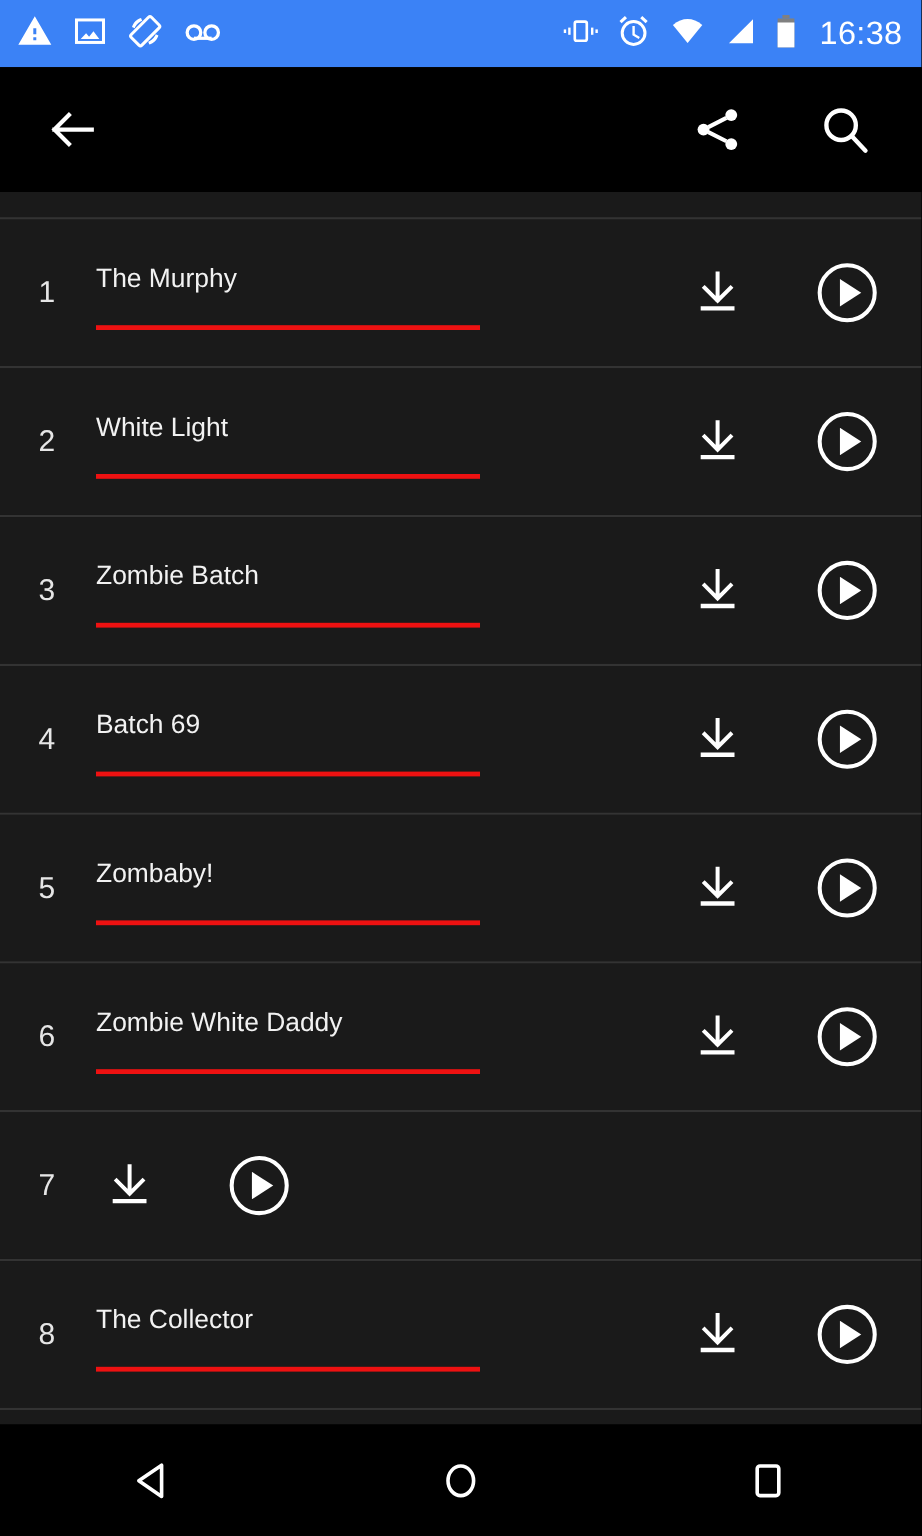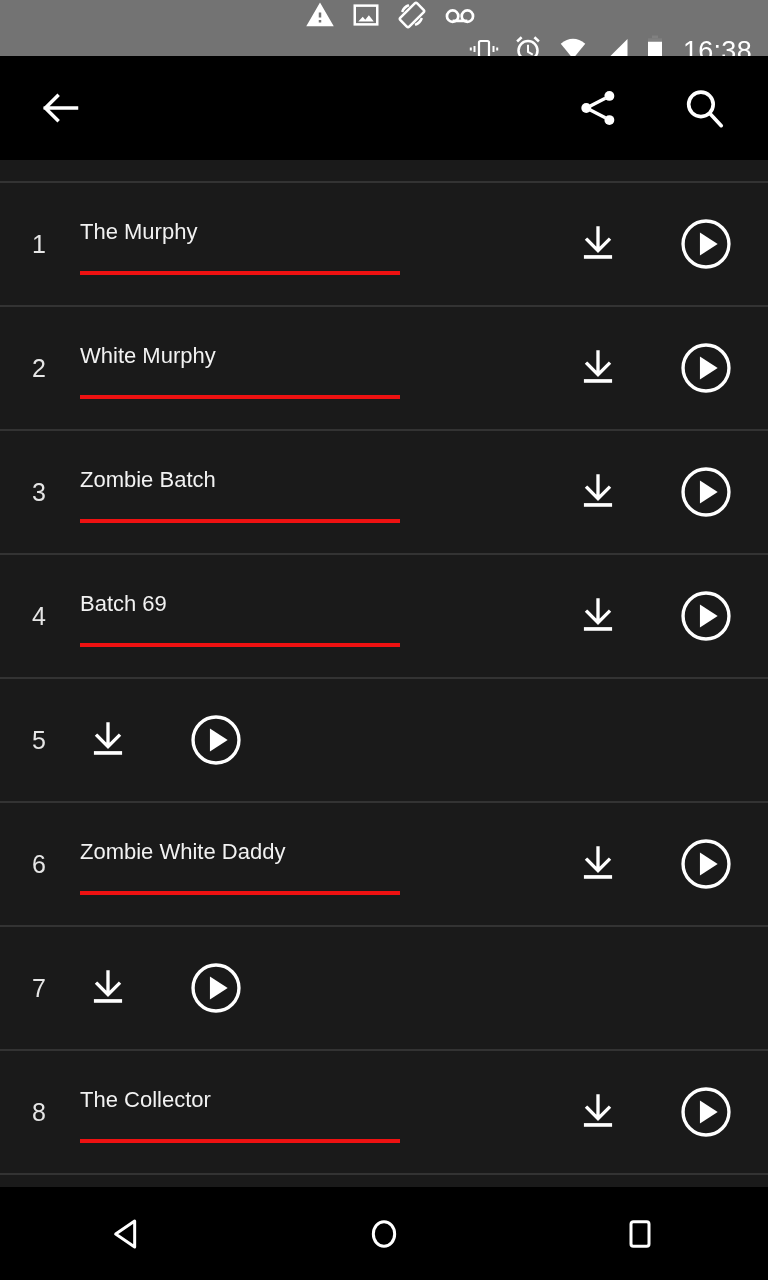--- a/index.html
+++ b/index.html
@@ -7,21 +7,21 @@
     width:768px; height:1280px;
     background:#000;
     font-family:"Liberation Sans", sans-serif;
     overflow:hidden;
   }
   #screen { position:relative; width:768px; height:1280px; background:#000; }
 
   
   .statusbar {
     position:absolute; top:0; left:0; width:768px; height:56px;
-    background:#737373; display:flex; align-items:center;flex-direction:column;
+    background:#3b82f6; display:flex; align-items:center;
   }
   .status-left { display:flex; align-items:center; gap:16px; padding-left:14px; }
   .status-right { display:flex; align-items:center; gap:14px; margin-left:auto; padding-right:16px; }
   .sicon { display:block; }
   .clock {
     color:#fff; font-size:27px; font-weight:400; letter-spacing:0.3px;
     line-height:1; margin-left:4px;
   }
 
   
@@ -196,21 +196,21 @@
           <path fill="#fff" d="M9.3 6.9 L17.2 12 L9.3 17.1 Z"></path>
         </svg>
       </div>
     </div>
   </div>
   <div class="divider"></div>
 
   <div class="row">
     <div class="row-num">2</div>
     <div class="row-main">
-      <div class="row-title">White Murphy</div>
+      <div class="row-title">White Light</div>
       <div class="row-bar" style="background: rgb(238, 17, 17);"></div>
     </div>
     <div class="row-actions">
       <div class="act-btn">
         <svg width="42" height="42" viewBox="0 0 24 24">
           <path fill="none" stroke="#fff" stroke-width="1.9" stroke-linecap="square" d="M12 2.8 V15.4 M5.8 9.6 L12 15.8 L18.2 9.6"></path>
           <path fill="none" stroke="#fff" stroke-width="2.1" stroke-linecap="square" d="M5 19.4 H19"></path>
         </svg>
       </div>
       <div class="act-btn">
@@ -264,20 +264,24 @@
           <circle cx="12" cy="12" r="10.2" fill="none" stroke="#fff" stroke-width="1.5"></circle>
           <path fill="#fff" d="M9.3 6.9 L17.2 12 L9.3 17.1 Z"></path>
         </svg>
       </div>
     </div>
   </div>
   <div class="divider"></div>
 
   <div class="row">
     <div class="row-num">5</div>
+    <div class="row-main">
+      <div class="row-title">Zombaby!</div>
+      <div class="row-bar" style="background: rgb(238, 17, 17);"></div>
+    </div>
     <div class="row-actions">
       <div class="act-btn">
         <svg width="42" height="42" viewBox="0 0 24 24">
           <path fill="none" stroke="#fff" stroke-width="1.9" stroke-linecap="square" d="M12 2.8 V15.4 M5.8 9.6 L12 15.8 L18.2 9.6"></path>
           <path fill="none" stroke="#fff" stroke-width="2.1" stroke-linecap="square" d="M5 19.4 H19"></path>
         </svg>
       </div>
       <div class="act-btn">
         <svg width="54" height="54" viewBox="0 0 24 24">
           <circle cx="12" cy="12" r="10.2" fill="none" stroke="#fff" stroke-width="1.5"></circle>

